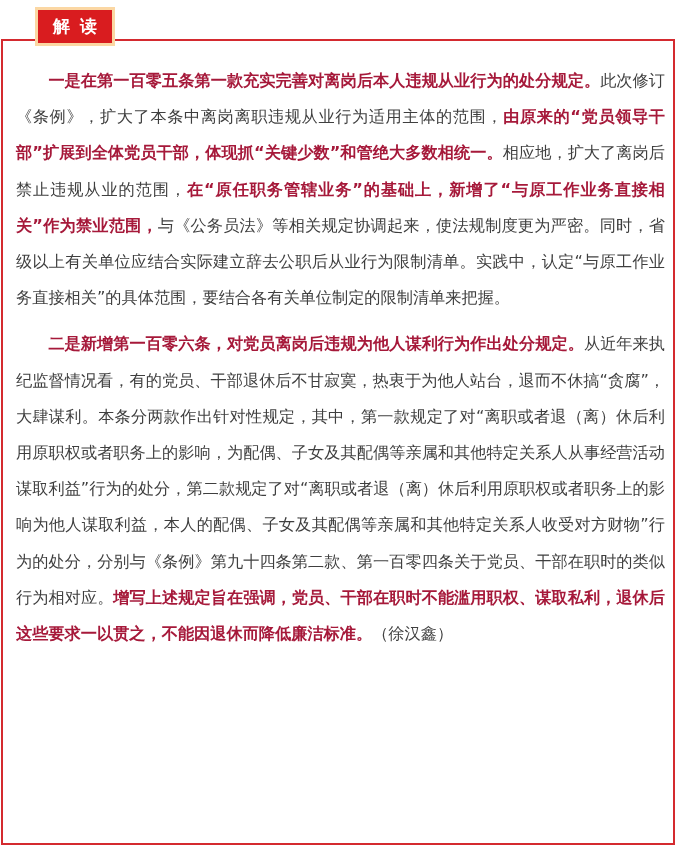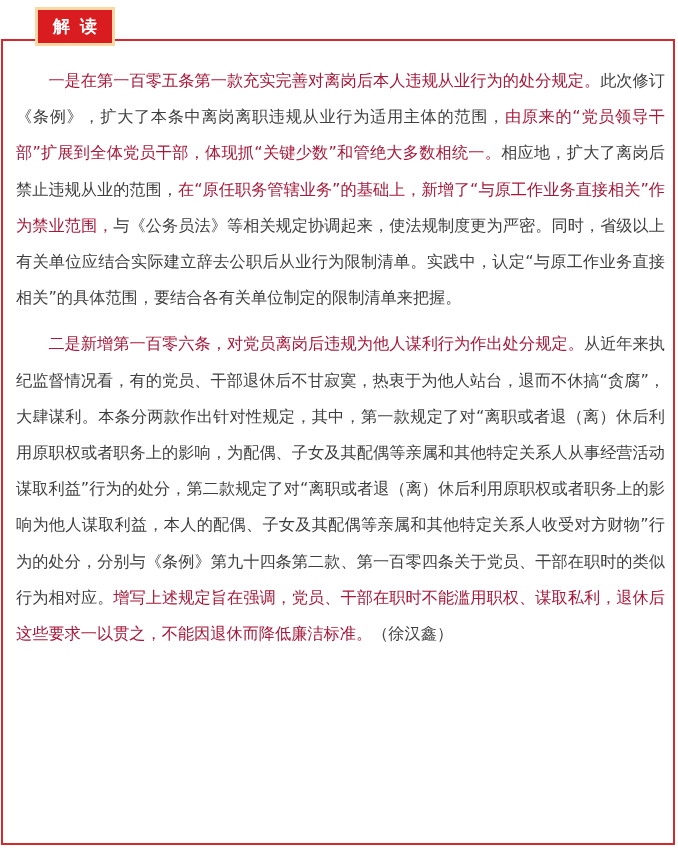--- a/index.html
+++ b/index.html
@@ -16,21 +16,21 @@
   .badge-inner {
     width: 100%; height: 100%; background: #d91c1f; color: #fff;
     font-weight: bold; font-size: 17px; display: flex; align-items: center;
     justify-content: center; letter-spacing: 10px; padding-left: 10px; box-sizing: border-box;
   }
   .content {
     position: absolute; left: 16px; top: 63px; width: 649px;
     font-size: 16.2px; color: #3f3f3f; line-height: 36.2px; text-align: justify;
   }
   .content p { margin: 0 0 10px 0; text-indent: 2em; }
-  .hl { color: #a6193a; font-weight: normal; }
+  .hl { color: #a6193a; font-weight: bold; }
 </style>
 </head>
 <body>
 
 <div class="frame"></div>
 
 <div class="badge">
   <div class="badge-inner">解读</div>
 </div>
 

